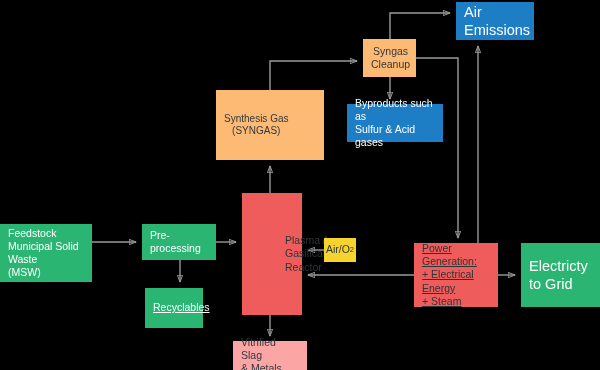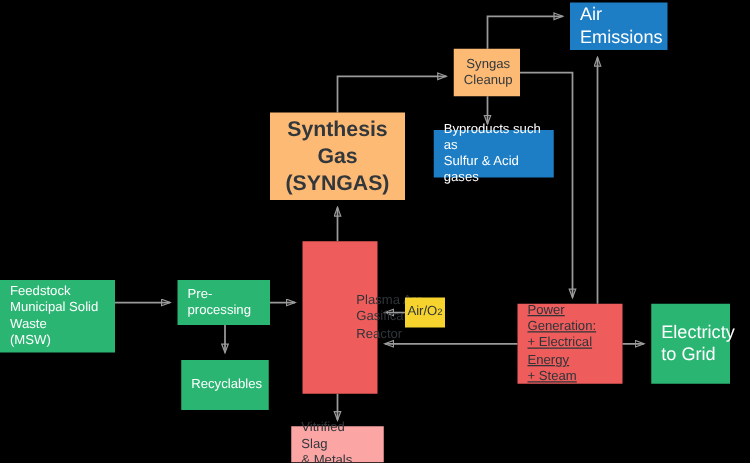--- a/index.html
+++ b/index.html
@@ -9,21 +9,21 @@
   svg.edges{position:absolute;left:0;top:0;width:600px;height:370px;}
   .node{position:absolute;box-sizing:border-box;display:flex;align-items:center;
         padding:6px 8px;line-height:1.25;white-space:pre-line;}
   .n-green-light{background:#fdba74;color:#32373c;text-align:center;}
   .n-green-dark{background:#2bb573;color:#ffffff;}
   .n-red{background:#ef5c5c;color:#2f3439;}
   .n-blue{background:#1d7ec6;color:#ffffff;}
   .n-yellow{background:#f6d32d;color:#32373c;}
   .n-pink{background:#fca5a5;color:#32373c;}
   .f11{font-size:10.5px;}
-  .f13{font-size:17px;font-weight:bold;}
+  .f13{font-size:10px;}
   .f14{font-size:14.5px;}
   .center{justify-content:center;text-align:center;}
   sub{font-size:.72em;vertical-align:sub;}
 </style>
 </head>
 <body>
 
 <div id="stage">
 
   <svg class="edges" viewBox="0 0 600 370" xmlns="http://www.w3.org/2000/svg">
@@ -48,21 +48,21 @@
       <path d="M498,275 L515,275"></path>
     </g>
   </svg>
 
   <div class="node n-green-dark f11" style="left:142px;top:224px;width:74px;height:36px;">Pre-processing</div>
 
   <div class="node n-green-dark f11" style="left:0px;top:224px;width:92px;height:58px;">Feedstock
 Municipal Solid Waste
 (MSW)</div>
 
-  <div class="node n-green-dark f11" style="left:145px;top:288px;width:70px;height:40px;">Recyclables</div>
+  <div class="node n-green-dark f11" style="left:145px;top:288px;width:58px;height:40px;text-decoration:underline;">Recyclables</div>
 
   <div class="node n-red f11" style="left:242px;top:193px;width:60px;height:122px;padding-left:43px;">Plasma Arc
 Gasification
 Reactor</div>
 
   <div class="node n-yellow f11 center" style="left:324px;top:238px;width:31px;height:24px;padding:0 16px;text-align:center;">Air/O<sub>2</sub></div>
 
   <div class="node n-pink f11" style="left:233px;top:341px;width:74px;height:29px;">Vitrified Slag
 &amp; Metals</div>
 
@@ -75,16 +75,16 @@
   <div class="node n-blue f11" style="left:347px;top:104px;width:96px;height:38px;">Byproducts such as
 Sulfur &amp; Acid gases</div>
 
   <div class="node n-blue f14" style="left:456px;top:2px;width:78px;height:38px;">Air Emissions</div>
 
   <div class="node n-red f11" style="left:414px;top:243px;width:84px;height:64px;text-decoration:underline;">Power
 Generation:
 + Electrical Energy
 + Steam</div>
 
-  <div class="node n-green-dark f14" style="left:521px;top:243px;width:63px;height:64px;">Electricty
+  <div class="node n-green-dark f14" style="left:521px;top:243px;width:79px;height:64px;">Electricty
 to Grid</div>
 
 </div>
 
 </body></html>

